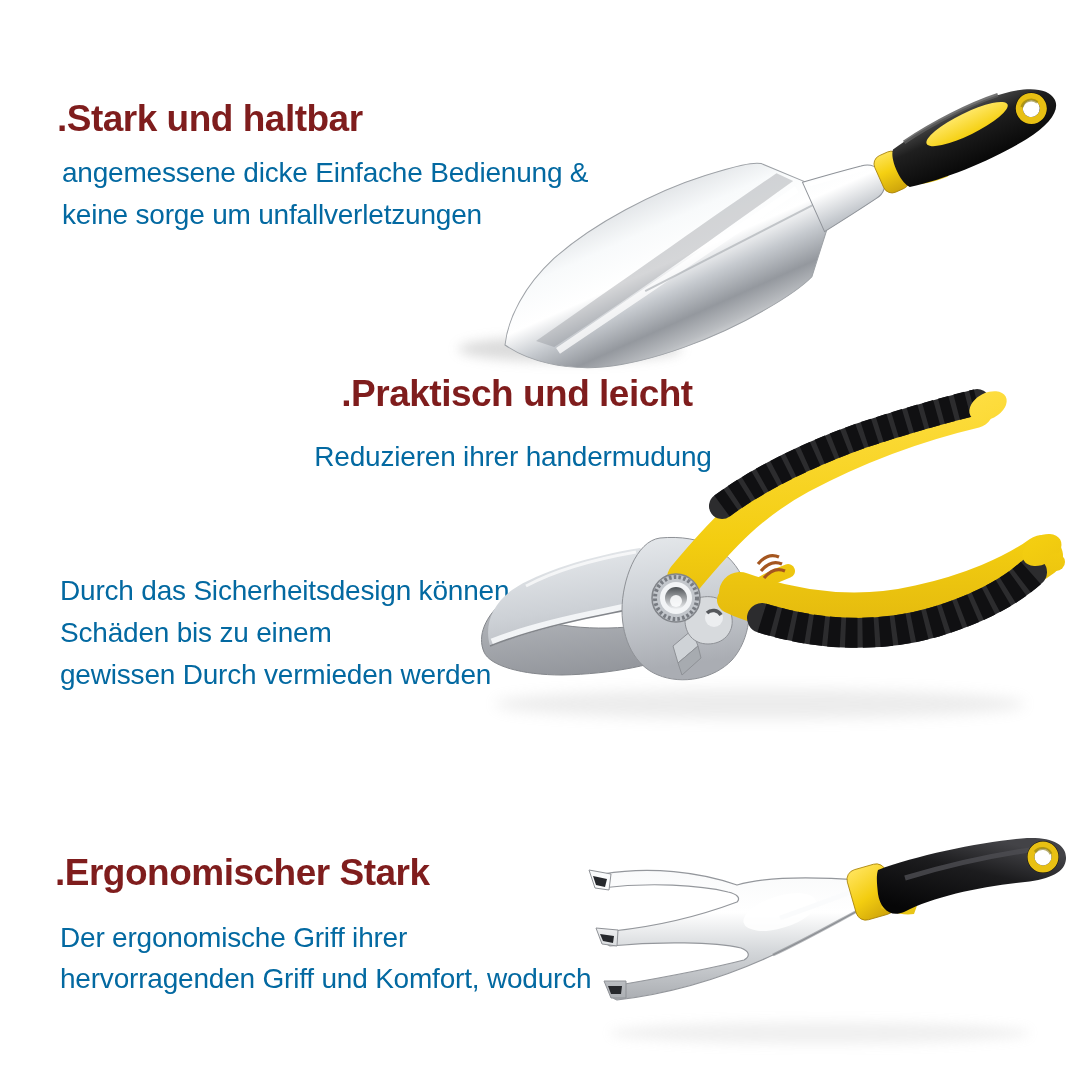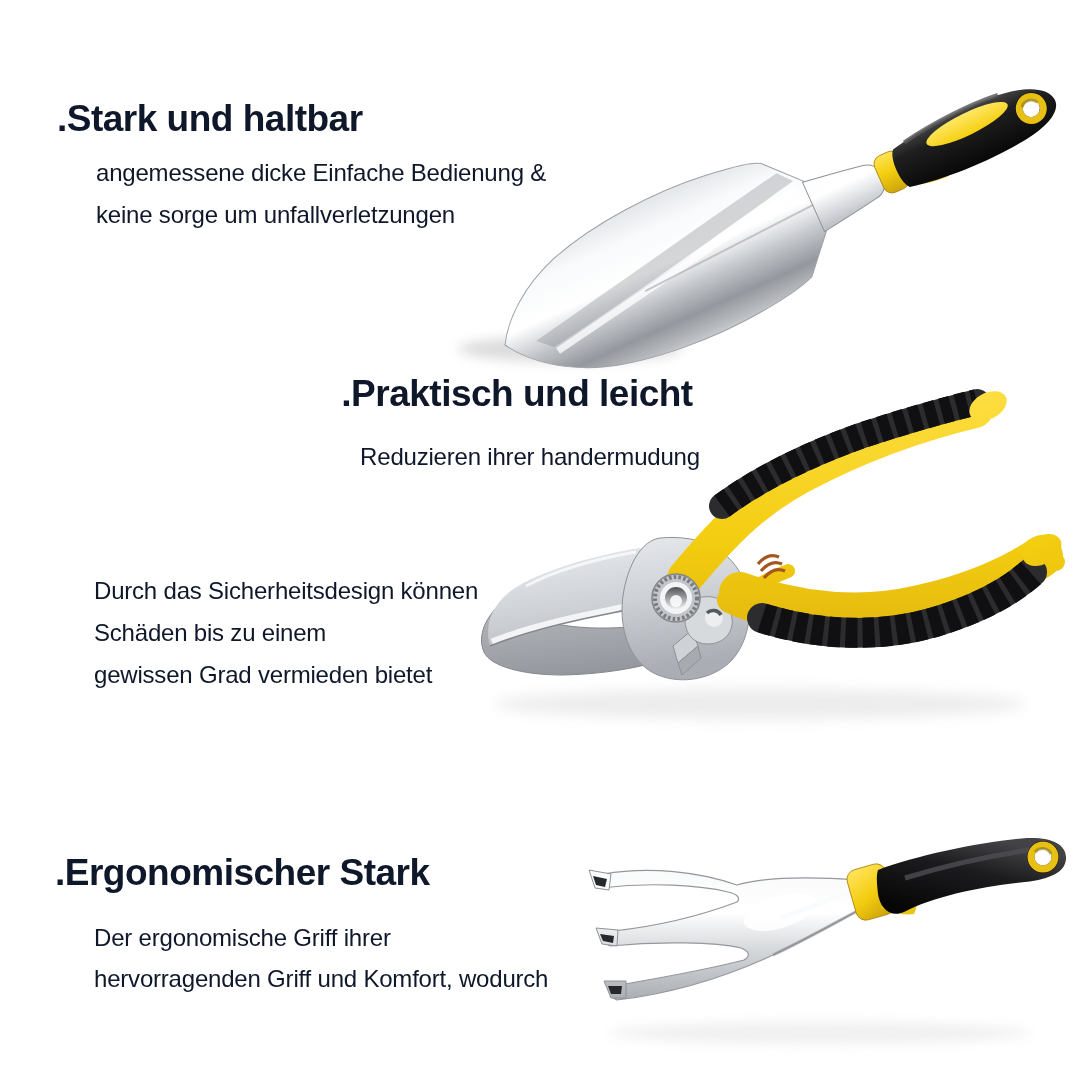--- a/index.html
+++ b/index.html
@@ -2,26 +2,26 @@
 <html><head>
 <meta charset="utf-8">
 <style>
   html,body{margin:0;padding:0;background:#fff;}
   #canvas{
     position:relative;width:1080px;height:1080px;background:#ffffff;
     overflow:hidden;font-family:"Liberation Sans", sans-serif;
   }
   .sec{position:absolute;}
   .h{
-    font-weight:bold;font-size:37px;line-height:1.2;color:#0f172a;
+    font-weight:bold;font-size:37px;line-height:1.2;color:#7f1d1d;
     letter-spacing:-0.5px;white-space:nowrap;
   }
   .b{
-    font-size:24px;line-height:42px;color:#0f172a;
-    letter-spacing:-0.2px;white-space:nowrap;margin-left:34px;
+    font-size:28px;line-height:42px;color:#0369a1;
+    letter-spacing:-0.2px;white-space:nowrap;
   }
   .center{transform:translateX(-50%);text-align:center;}
   .fig{position:absolute;}
   svg{display:block;overflow:visible;}
 </style>
 </head>
 <body>
 
 <div id="canvas">
 
@@ -36,21 +36,21 @@
   <div class="sec center" style="left:517px;top:372px;">
     <div class="h">.Praktisch und leicht</div>
   </div>
   <div class="sec center" style="left:513px;top:436px;">
     <div class="b">Reduzieren ihrer handermudung</div>
   </div>
 
   <div class="sec" style="left:60px;top:570px;">
     <div class="b">Durch das Sicherheitsdesign können</div>
     <div class="b">Schäden bis zu einem</div>
-    <div class="b">gewissen Grad vermieden bietet</div>
+    <div class="b">gewissen Durch vermieden werden</div>
   </div>
 
   <div class="sec" style="left:55px;top:851px;">
     <div class="h">.Ergonomischer Stark</div>
   </div>
   <div class="sec" style="left:60px;top:917px;">
     <div class="b" style="line-height:41px">Der ergonomische Griff ihrer</div>
     <div class="b" style="line-height:41px">hervorragenden Griff und Komfort, wodurch</div>
   </div>
 

